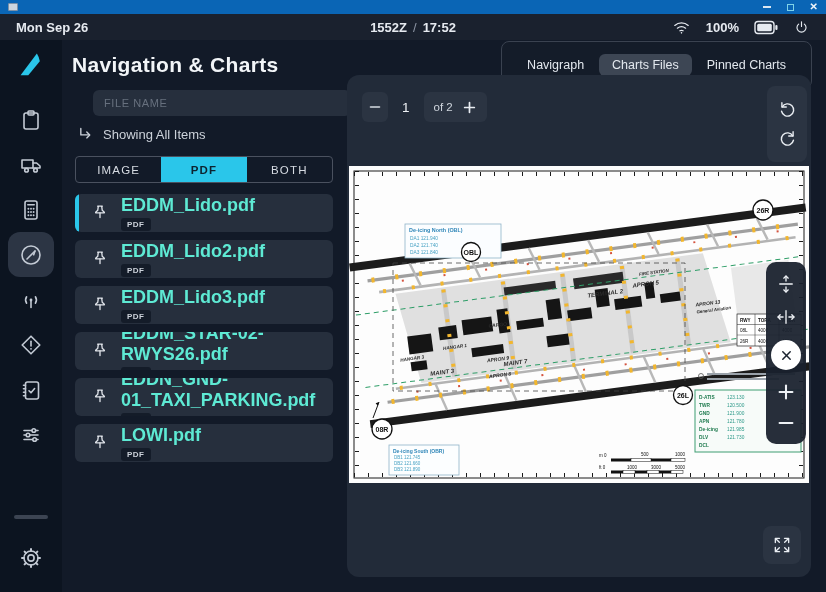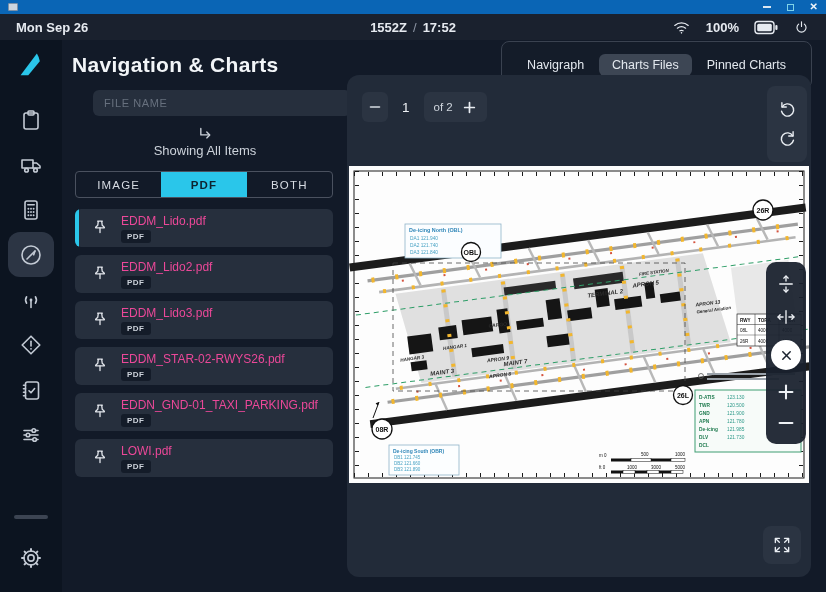--- a/index.html
+++ b/index.html
@@ -33,30 +33,30 @@
   .main { flex:1; position:relative; padding:8px 14px 0 10px; }
   .main-header { display:flex; align-items:center; height:34px; }
   .page-title { font-size:21px; font-weight:700; letter-spacing:.3px; color:#f2f5f8; }
   .source-tabs { margin-left:auto; display:flex; gap:2px; background:#141c29; border:1px solid #3a4250; border-radius:8px; padding:12px; }
   .source-tab { padding:4px 13px; font-size:12.5px; color:#e3e8ee; border-radius:6px; }
   .source-tab.active { background:#3d4654; }
 
   .left-col { width:258px; margin:8px 0 0 3px; display:flex; flex-direction:column; }
   .search-input { width:100%; height:26px; background:#262f3d; border:none; border-radius:6px; color:#dfe4ea; padding:0 11px; font-size:11px; letter-spacing:.6px; font-family:"Liberation Sans",sans-serif; outline:none;margin-left:18px; }
   .search-input::placeholder { color:#67707e; }
-  .showing-row { display:flex; align-items:center; color:#ccd2da; font-size:13px; margin:10px 0 13px 2px;flex-direction:column; }
+  .showing-row { display:flex; align-items:center; gap:9px; color:#ccd2da; font-size:13px; margin:10px 0 13px 2px; }
   .seg { display:flex; border:1px solid #4a515f; border-radius:4px; overflow:hidden; height:27px; margin-bottom:11px; }
   .seg-btn { flex:1; display:flex; align-items:center; justify-content:center; font-size:11.5px; letter-spacing:1.2px; color:#d6dbe2; }
   .seg-btn.active { background:#2ac6ea; color:#0d2330; font-weight:700; }
   .file-list { display:flex; flex-direction:column; gap:8px; }
   .file-item { background:#262f3d; border-radius:6px; height:38px; display:flex; align-items:center; padding:0 10px; position:relative; overflow:hidden; }
   .file-item.selected::before { content:""; position:absolute; left:0; top:0; bottom:0; width:4px; background:#2ac6ea; }
   .pin { color:#dfe3e9; margin:0 11px 0 5px; flex-shrink:0; }
   .file-info { display:flex; flex-direction:column; gap:2px; }
-  .file-name { font-size:12px; color:#ec4899; }
+  .file-name { font-size:18px; color:#5eead4;font-weight:bold; }
   .badge { font-size:8px; font-weight:700; color:#ccd2da; background:#141c29; padding:2px 6px; border-radius:3px; width:max-content; letter-spacing:.5px; }
 
   
   .preview-panel { position:absolute; left:285px; top:35px; width:464px; height:502px; background:#222b39; border-radius:12px; }
   .pc-row { position:absolute; left:15px; top:17px; display:flex; align-items:center; }
   .pc-btn { width:26px; height:30px; background:#2b3442; border-radius:6px; display:flex; align-items:center; justify-content:center; color:#d6dbe2; }
   .pc-current { margin:0 14px; font-size:13.5px; color:#eef1f5; }
   .pc-group { height:30px; background:#2b3442; border-radius:6px; display:flex; align-items:center; padding:0 10px; gap:9px; }
   .pc-of { font-size:11.5px; color:#cfd5dd; }
   .rotate-group { position:absolute; right:4px; top:11px; width:40px; height:76px; background:#2b3442; border-radius:8px; display:flex; flex-direction:column; align-items:center; justify-content:center; gap:8px; color:#e9edf2; }

